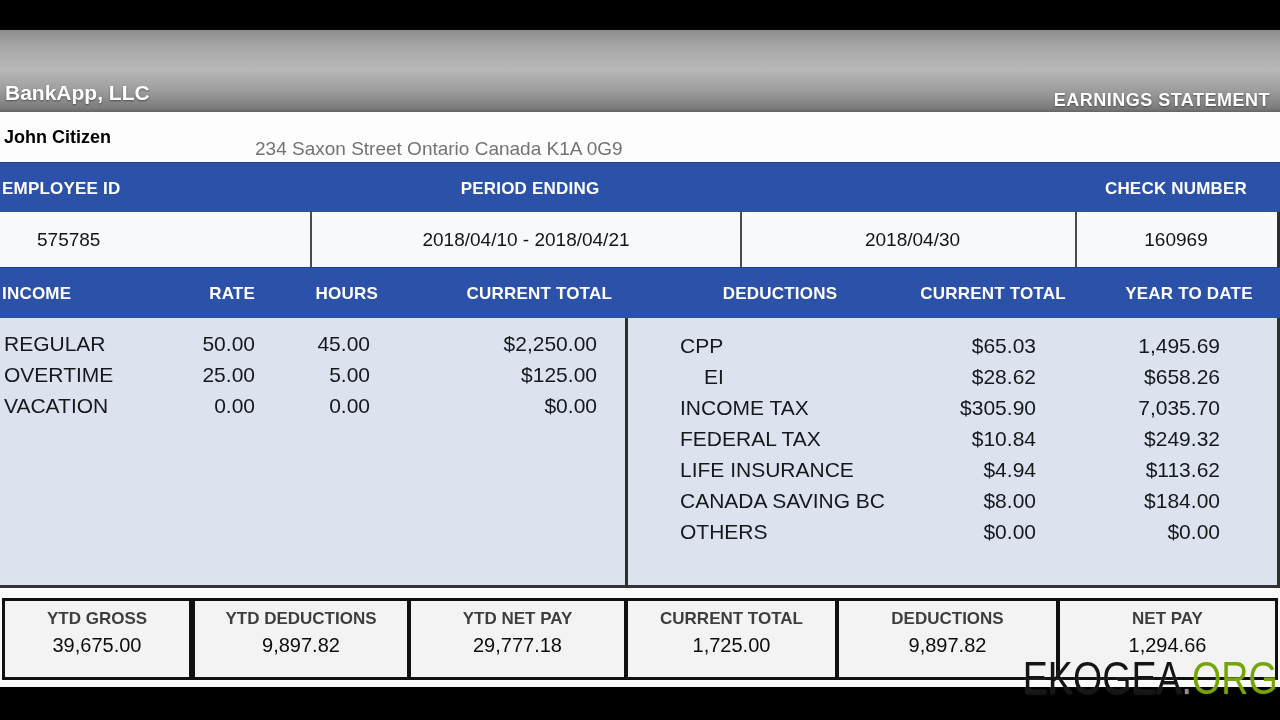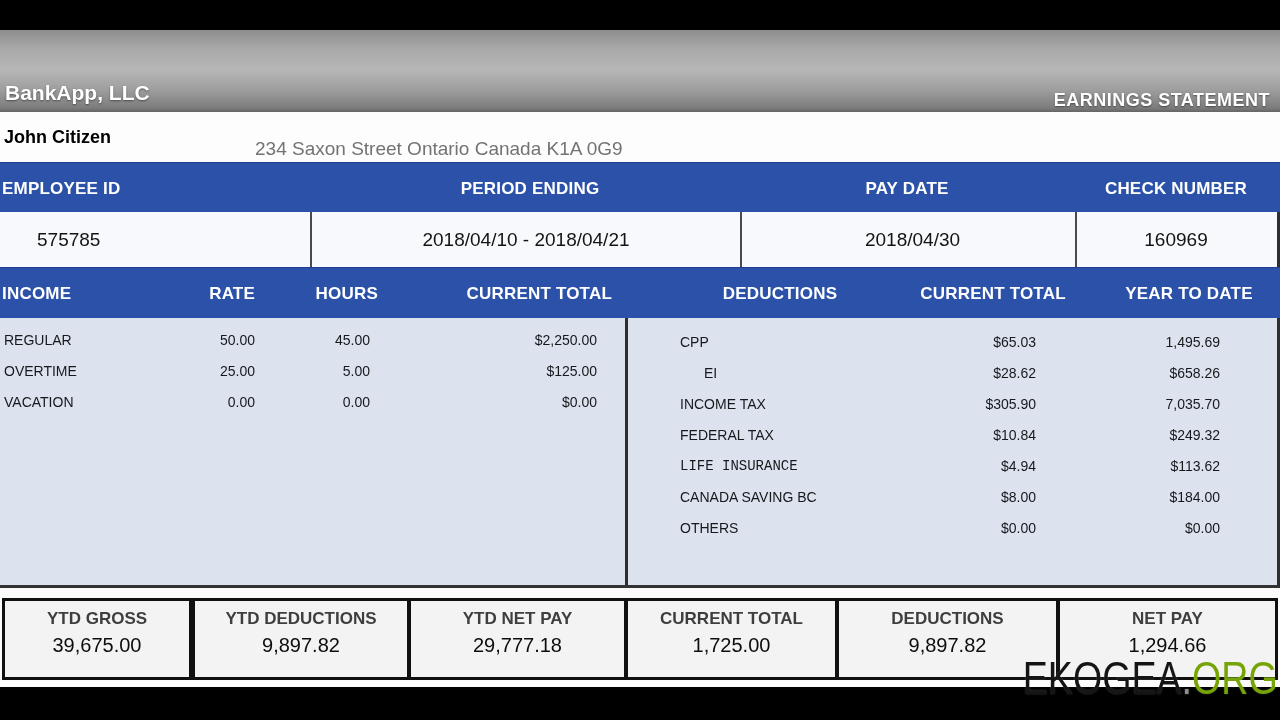--- a/index.html
+++ b/index.html
@@ -30,21 +30,21 @@
   
   .values-row{left:0;top:212px;width:1277px;height:55px;background:#f7f9fc;border-right:3px solid #2f2f2f;}
   .vdiv{position:absolute;top:0;width:2px;height:100%;background:#4a4a4a;}
   .value-text{position:absolute;top:17px;font-size:19px;color:#141414;}
 
   
   .table-body{left:0;top:318px;width:1277px;height:267px;background:#dce3ef;
               border-right:3px solid #2f2f2f;border-bottom:3px solid #333;}
   .mid-divider{position:absolute;left:625px;top:0;width:3px;height:100%;background:#2f2f2f;}
   .brow{position:absolute;left:0;width:1277px;height:28px;}
-  .cell{position:absolute;font-size:14px;color:#16181c;}
+  .cell{position:absolute;font-size:21px;color:#16181c;}
   .r{text-align:right;}
 
   
   .summary-strip{left:0;top:588px;width:1280px;height:99px;background:#fbfbfb;}
   .sum-box{position:absolute;top:598px;height:82px;background:#f3f3f4;border:3px solid #101010;box-sizing:border-box;}
   .sum-label{position:absolute;left:0;top:8px;width:100%;text-align:center;font-size:17px;font-weight:700;color:#3e3e3e;}
   .sum-value{position:absolute;left:0;top:33px;width:100%;text-align:center;font-size:20px;color:#0d0d0d;}
 
   
   .watermark{right:2px;top:650px;font-size:47px;font-weight:400;color:#151515;white-space:nowrap;
@@ -65,21 +65,20 @@
   </div>
 
   <div class="abs employee-row">
     <div class="abs employee-name">John Citizen</div>
     <div class="abs employee-address">234 Saxon Street Ontario Canada K1A 0G9</div>
   </div>
 
   <div class="abs blue-row blue-row1">
     <div class="blue-label" style="left:2px;top:16px;">EMPLOYEE ID</div>
     <div class="blue-label" style="left:430px;top:16px;width:200px;text-align:center;">PERIOD ENDING</div>
-    <div class="blue-label" style="left:807px;top:16px;width:200px;text-align:center;">PAY DATE</div>
     <div class="blue-label" style="left:1076px;top:16px;width:200px;text-align:center;">CHECK NUMBER</div>
   </div>
 
   <div class="abs values-row">
     <div class="vdiv" style="left:310px;"></div>
     <div class="vdiv" style="left:740px;"></div>
     <div class="vdiv" style="left:1075px;"></div>
     <div class="value-text" style="left:37px;">575785</div>
     <div class="value-text" style="left:312px;width:428px;text-align:center;">2018/04/10 - 2018/04/21</div>
     <div class="value-text" style="left:742px;width:341px;text-align:center;">2018/04/30</div>
@@ -132,21 +131,21 @@
       <span class="cell" style="left:680px;">INCOME TAX</span>
       <span class="cell r" style="left:886px;width:150px;">$305.90</span>
       <span class="cell r" style="left:1068px;width:152px;">7,035.70</span>
     </div>
     <div class="brow" style="top:109px;">
       <span class="cell" style="left:680px;">FEDERAL TAX</span>
       <span class="cell r" style="left:886px;width:150px;">$10.84</span>
       <span class="cell r" style="left:1068px;width:152px;">$249.32</span>
     </div>
     <div class="brow" style="top:140px;">
-      <span class="cell" style="left:680px;font-family:Liberation Mono, monospace;">LIFE INSURANCE</span>
+      <span class="cell" style="left:680px;">LIFE INSURANCE</span>
       <span class="cell r" style="left:886px;width:150px;">$4.94</span>
       <span class="cell r" style="left:1068px;width:152px;">$113.62</span>
     </div>
     <div class="brow" style="top:171px;">
       <span class="cell" style="left:680px;">CANADA SAVING BC</span>
       <span class="cell r" style="left:886px;width:150px;">$8.00</span>
       <span class="cell r" style="left:1068px;width:152px;">$184.00</span>
     </div>
     <div class="brow" style="top:202px;">
       <span class="cell" style="left:680px;">OTHERS</span>

